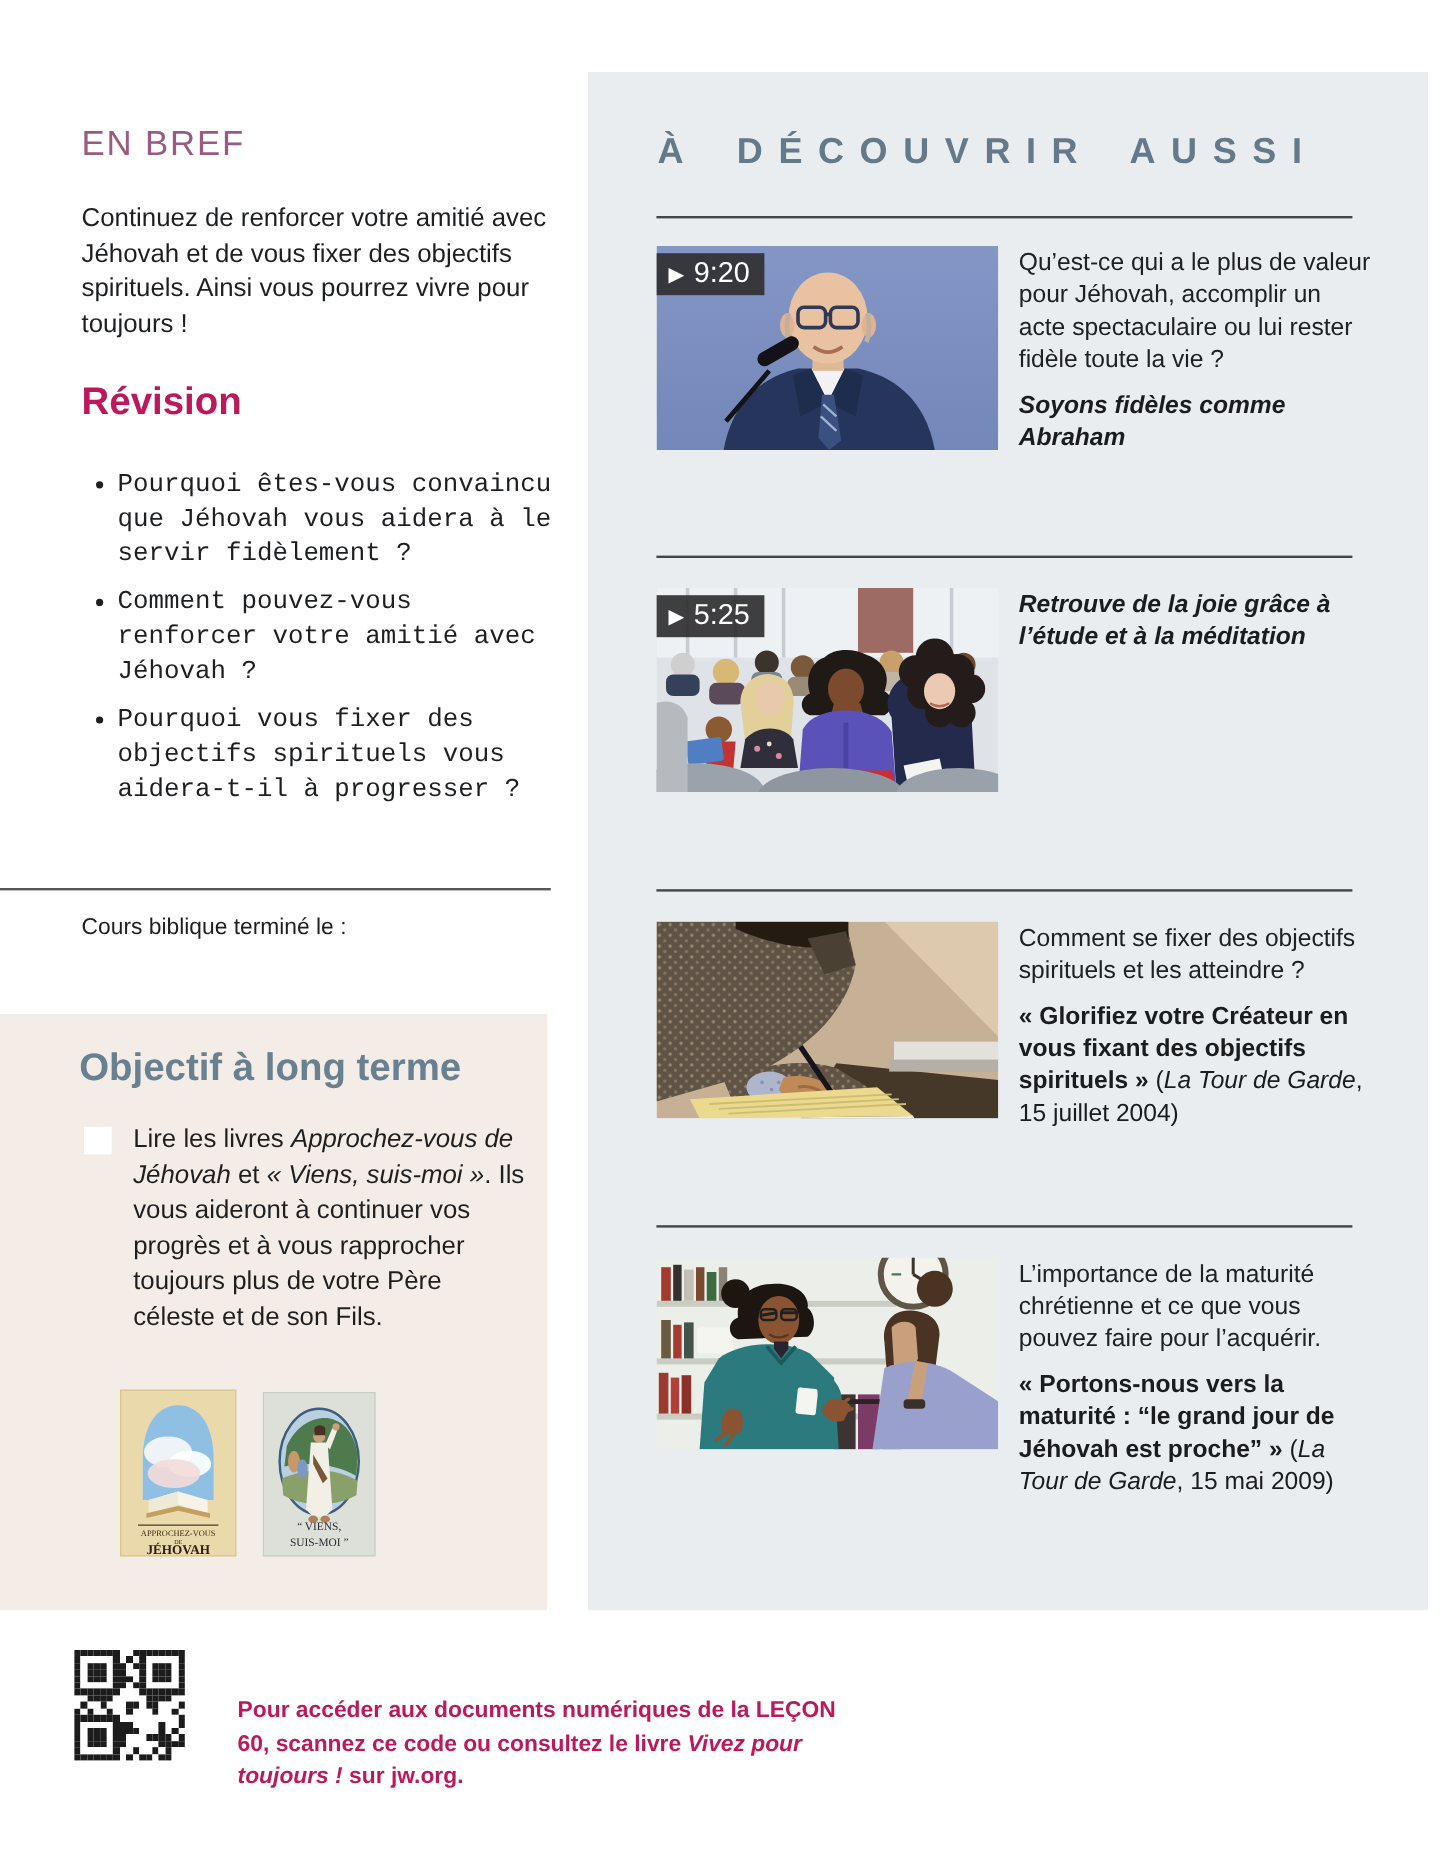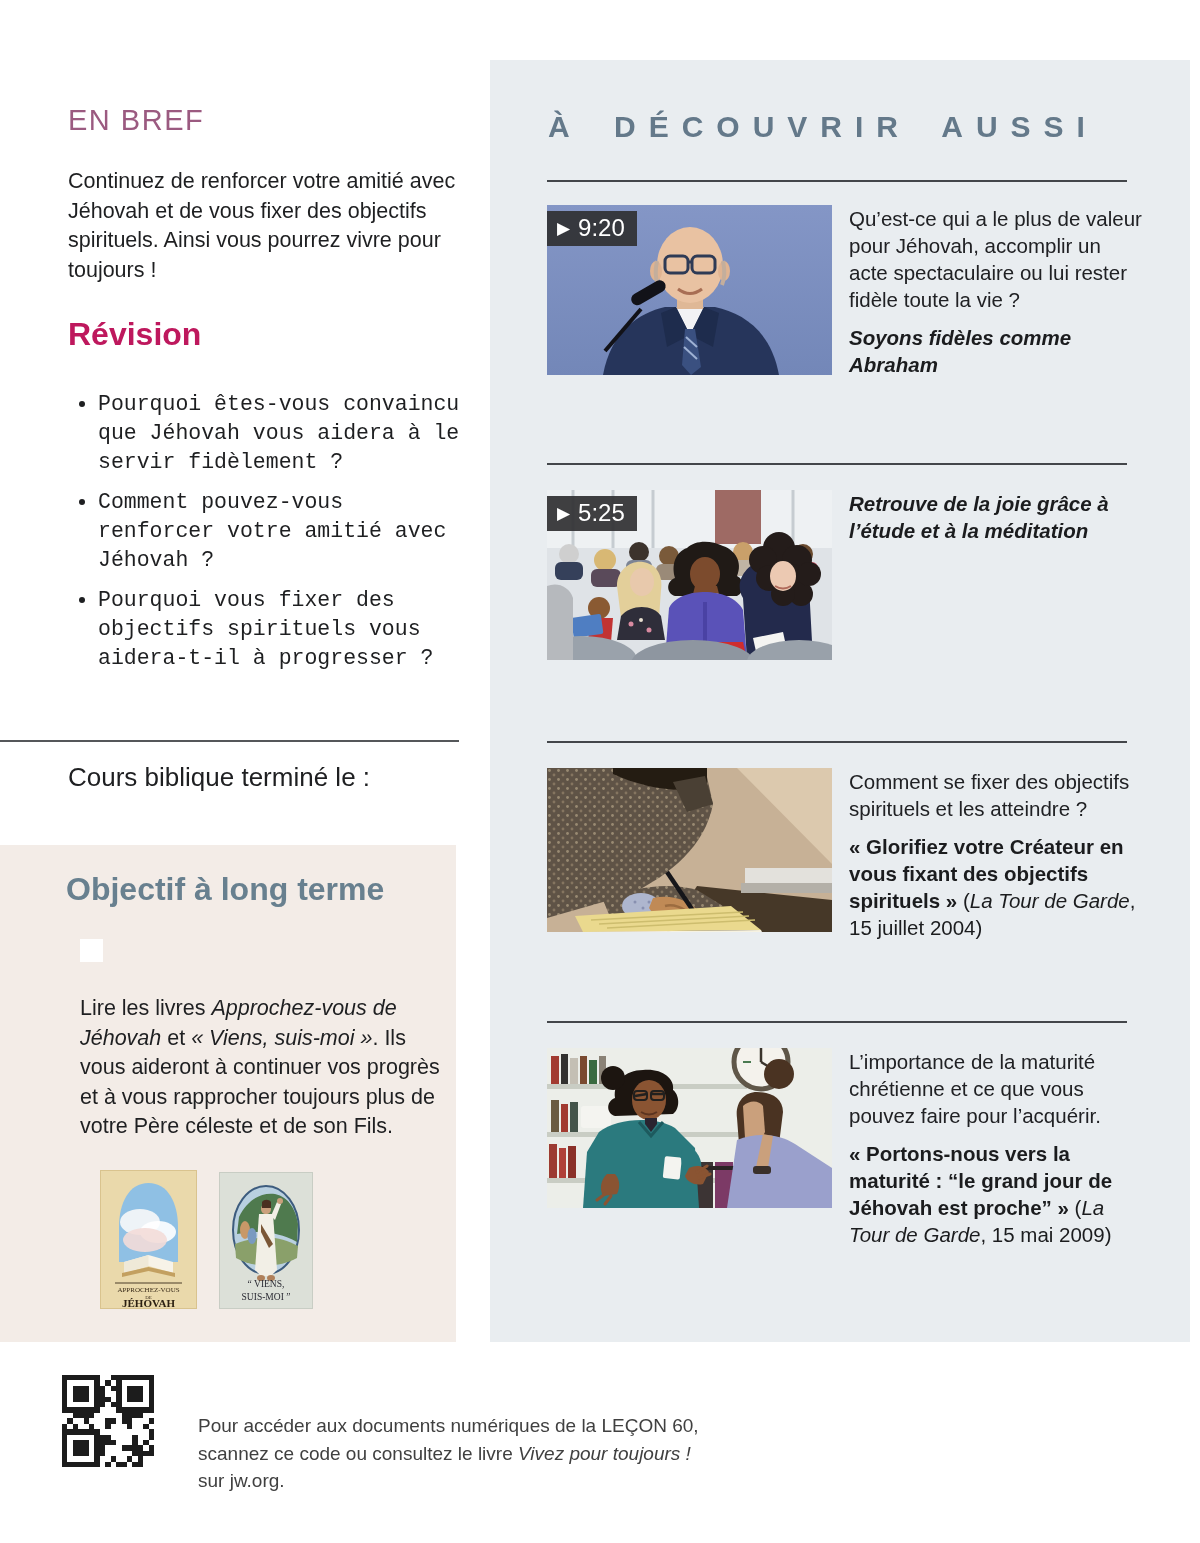--- a/index.html
+++ b/index.html
@@ -10,31 +10,31 @@
   
   .enbref { position:absolute; left:68px; top:104px; font-size:29px; font-weight:400;
             letter-spacing:1.5px; color:#9b5a80; }
   .intro { position:absolute; left:68px; top:167px; width:398px;
            font-size:21.5px; line-height:29.5px; color:#1e1f21; }
   .revision { position:absolute; left:68px; top:316px; font-size:32px; font-weight:700; color:#be185d; }
   .bullets { position:absolute; left:72px; top:390px; width:392px; list-style:disc;
              padding-left:26px; font-size:21.5px; line-height:29px; color:#1e1f21;font-family:Liberation Mono, monospace; }
   .bullets li { margin-bottom:11px; }
   .left-rule { position:absolute; left:0; top:740px; width:459px; height:2px; background:#55575a; }
-  .course { position:absolute; left:68px; top:762px; font-size:26px; color:#1e1f21; }
+  .course { position:absolute; left:68px; top:762px; font-size:19px; color:#1e1f21; }
 
   
   .goal-box { position:absolute; left:0; top:845px; width:456px; height:497px; background:#f3ece7; }
   .goal-title { position:absolute; left:66px; top:26px; font-size:32px; font-weight:700; color:#68808f; }
-  .goal-item { position:absolute; left:80px; top:90px; width:372px; display:flex; gap:32px;flex-direction:column; }
+  .goal-item { position:absolute; left:70px; top:90px; width:372px; display:flex; gap:18px; }
   .checkbox { width:23px; height:23px; background:#ffffff; flex:0 0 23px; margin-top:4px; }
   .goal-text { font-size:21.5px; line-height:29.5px; color:#1e1f21; }
   .goal-text em { font-style:italic; }
   .covers { position:absolute; left:100px; top:313px; display:flex; gap:22px; align-items:flex-end; }
-  .cover1 { width:97px; height:139px;margin-top:12px; }
+  .cover1 { width:97px; height:139px; }
   .cover2 { width:94px; height:137px;text-decoration:underline; }
   .cover svg { display:block; width:100%; height:100%; }
 
   
   .panel { position:absolute; left:490px; top:60px; width:700px; height:1282px; background:#e9edf0; }
   .panel-title { position:absolute; left:58px; top:50px; font-size:30px; font-weight:700;
                  letter-spacing:13px; word-spacing:10px; color:#64798a; white-space:nowrap; }
   .panel-rule, .row-rule { position:absolute; left:57px; width:580px; height:2px; background:#43464a; }
   .panel-rule { top:120px; }
   .r2 { top:403px; } .r3 { top:681px; } .r4 { top:961px; }
@@ -56,21 +56,21 @@
   .ref.bi { font-style:italic; }
   .ref .src { font-weight:400; }
   .ref .src em { font-style:italic; }
 
   
   #qr { position:absolute; left:62px; top:1375px; width:92px; height:92px;
         display:grid; grid-template-columns:repeat(17,1fr); grid-template-rows:repeat(17,1fr); }
   .qr-cell { background:#ffffff; }
   .qr-cell.b { background:#1c1c1c; }
   .foot-text { position:absolute; left:198px; top:1412px; width:506px;
-               font-size:19px; line-height:27.5px; font-weight:400; color:#404040; }
+               font-size:19px; line-height:27.5px; font-weight:700; color:#be185d; }
   .foot-text em { font-style:italic; }
 </style>
 </head>
 <body>
 
 <div class="page">
 
   <h1 class="enbref">EN BREF</h1>
   <p class="intro">Continuez de renforcer votre amitié avec Jéhovah et de vous fixer des objectifs spirituels. Ainsi vous pourrez vivre pour toujours !</p>
   <h2 class="revision">Révision</h2>

